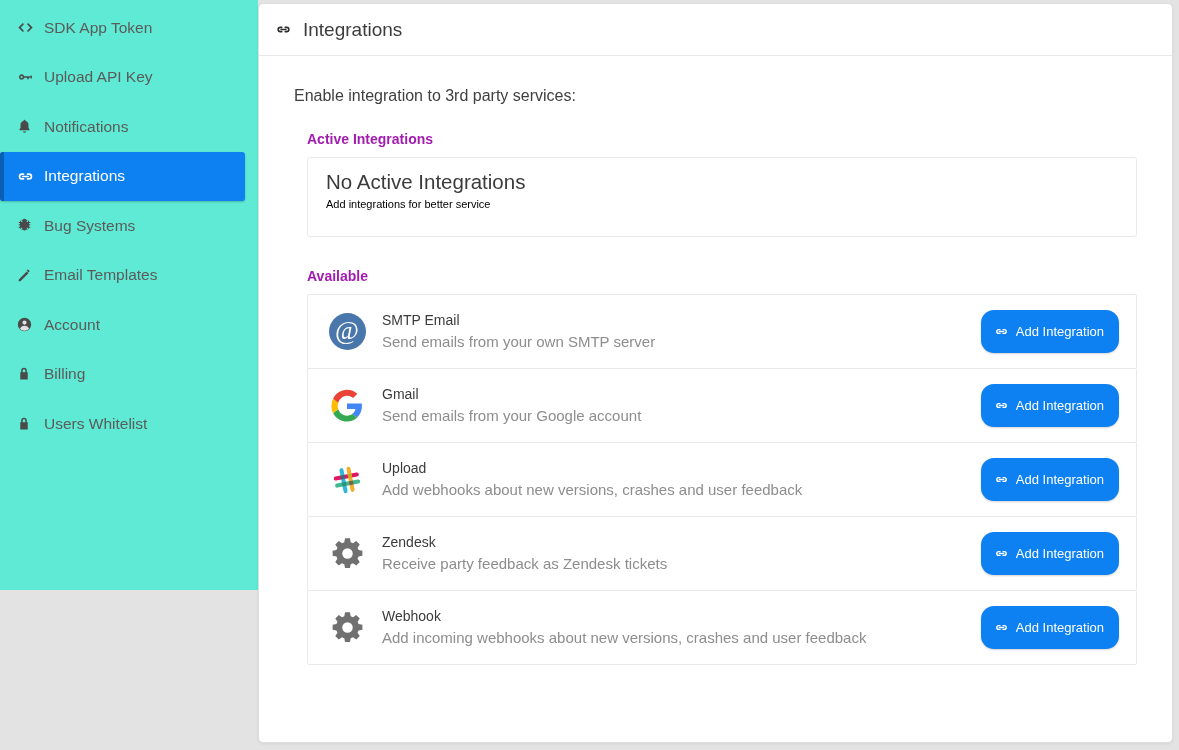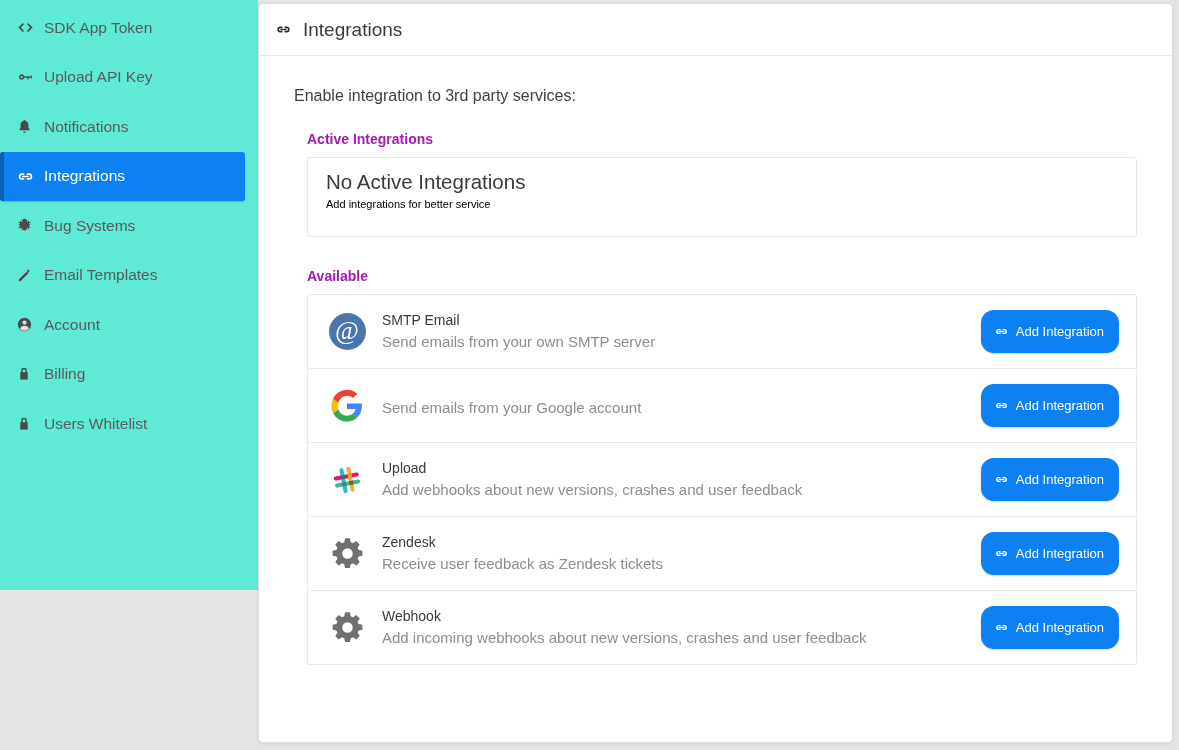--- a/index.html
+++ b/index.html
@@ -306,20 +306,21 @@
         <div class="int-row">
           <div class="int-icon">
             <svg width="34" height="34" viewBox="0 0 48 48">
               <path fill="#4285f4" d="M45.1 24.5c0-1.6-.1-2.8-.4-4H24v7.6h11.9c-.2 2-1.5 5-4.4 7l-.1.2 6.5 5 .4.1c4.1-3.8 6.8-9.4 6.8-15.9z"></path>
               <path fill="#34a853" d="M24 46c5.9 0 10.9-1.9 14.3-5.3l-6.8-5.3c-1.8 1.3-4.3 2.2-7.5 2.2-5.8 0-10.7-3.8-12.4-9l-.2.1-6.7 5.2-.1.2C8 41 15.4 46 24 46z"></path>
               <path fill="#fbbc05" d="M11.6 28.6c-.5-1.4-.7-2.9-.7-4.6s.3-3.2.7-4.6v-.3l-7-5.4-.2.1A22.7 22.7 0 0 0 2 24c0 3.7.9 7.2 2.4 10.2l7.2-5.6z"></path>
               <path fill="#ea4335" d="M24 9.5c4.1 0 6.9 1.8 8.5 3.3l6.2-6C34.9 3.3 29.9 1 24 1 15.4 1 8 6 4.4 13.8l7.2 5.6C13.3 14.2 18.2 9.5 24 9.5z"></path>
             </svg>
           </div>
           <div class="int-text">
+            <div class="int-name">Gmail</div>
             <div class="int-desc">Send emails from your Google account</div>
           </div>
           <button class="add-btn">
             <span class="btn-ico">
               <svg width="15" height="15" viewBox="0 0 24 24" fill="none" stroke="currentColor" stroke-width="2.3" stroke-linecap="round">
                 <path d="M9.5 9h-2a3 3 0 0 0 0 6h2"></path>
                 <path d="M14.5 9h2a3 3 0 0 1 0 6h-2"></path>
                 <path d="M8.6 12h6.8"></path>
               </svg>
             </span>
@@ -361,21 +362,21 @@
         <div class="int-row">
           <div class="int-icon">
             <svg width="35" height="35" viewBox="0 0 24 24" fill="#707070">
               <path d="M12 8.2a3.8 3.8 0 1 0 0 7.6 3.8 3.8 0 0 0 0-7.6zm0 2.3a1.5 1.5 0 1 1 0 3 1.5 1.5 0 0 1 0-3z"></path>
               <path d="M10.3 1.6h3.4l.5 2.6 1.6.7 2.2-1.5 2.4 2.4-1.5 2.2.7 1.6 2.6.5v3.4l-2.6.5-.7 1.6 1.5 2.2-2.4 2.4-2.2-1.5-1.6.7-.5 2.6h-3.4l-.5-2.6-1.6-.7-2.2 1.5-2.4-2.4 1.5-2.2-.7-1.6-2.6-.5v-3.4l2.6-.5.7-1.6-1.5-2.2 2.4-2.4 2.2 1.5 1.6-.7z"></path>
               <circle cx="12" cy="12" r="3.6" fill="#ffffff"></circle>
             </svg>
           </div>
           <div class="int-text">
             <div class="int-name">Zendesk</div>
-            <div class="int-desc">Receive user feedback as Zendesk tickets</div>
+            <div class="int-desc">Receive party feedback as Zendesk tickets</div>
           </div>
           <button class="add-btn">
             <span class="btn-ico">
               <svg width="15" height="15" viewBox="0 0 24 24" fill="none" stroke="currentColor" stroke-width="2.3" stroke-linecap="round">
                 <path d="M9.5 9h-2a3 3 0 0 0 0 6h2"></path>
                 <path d="M14.5 9h2a3 3 0 0 1 0 6h-2"></path>
                 <path d="M8.6 12h6.8"></path>
               </svg>
             </span>
             <span class="btn-lbl">Add Integration</span>

